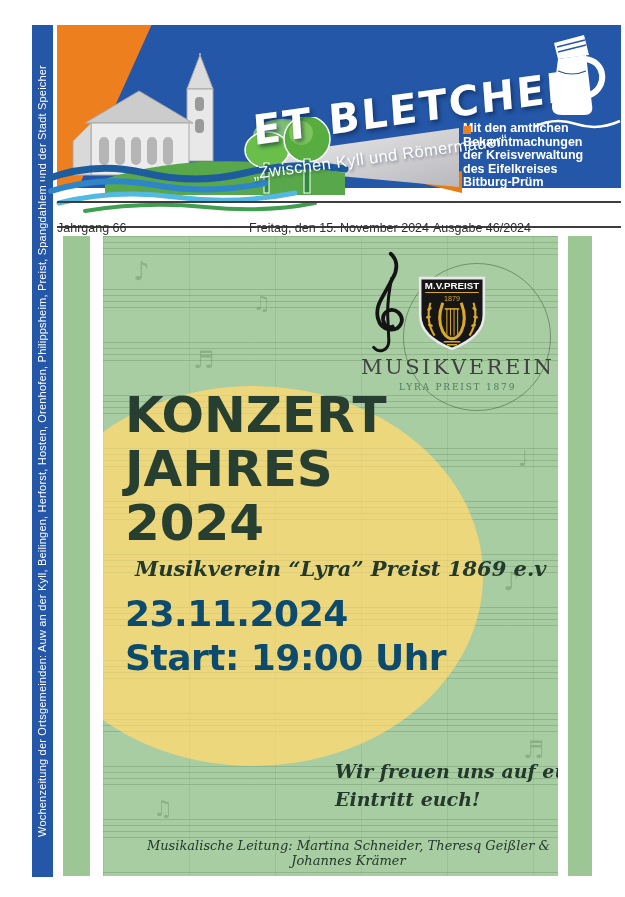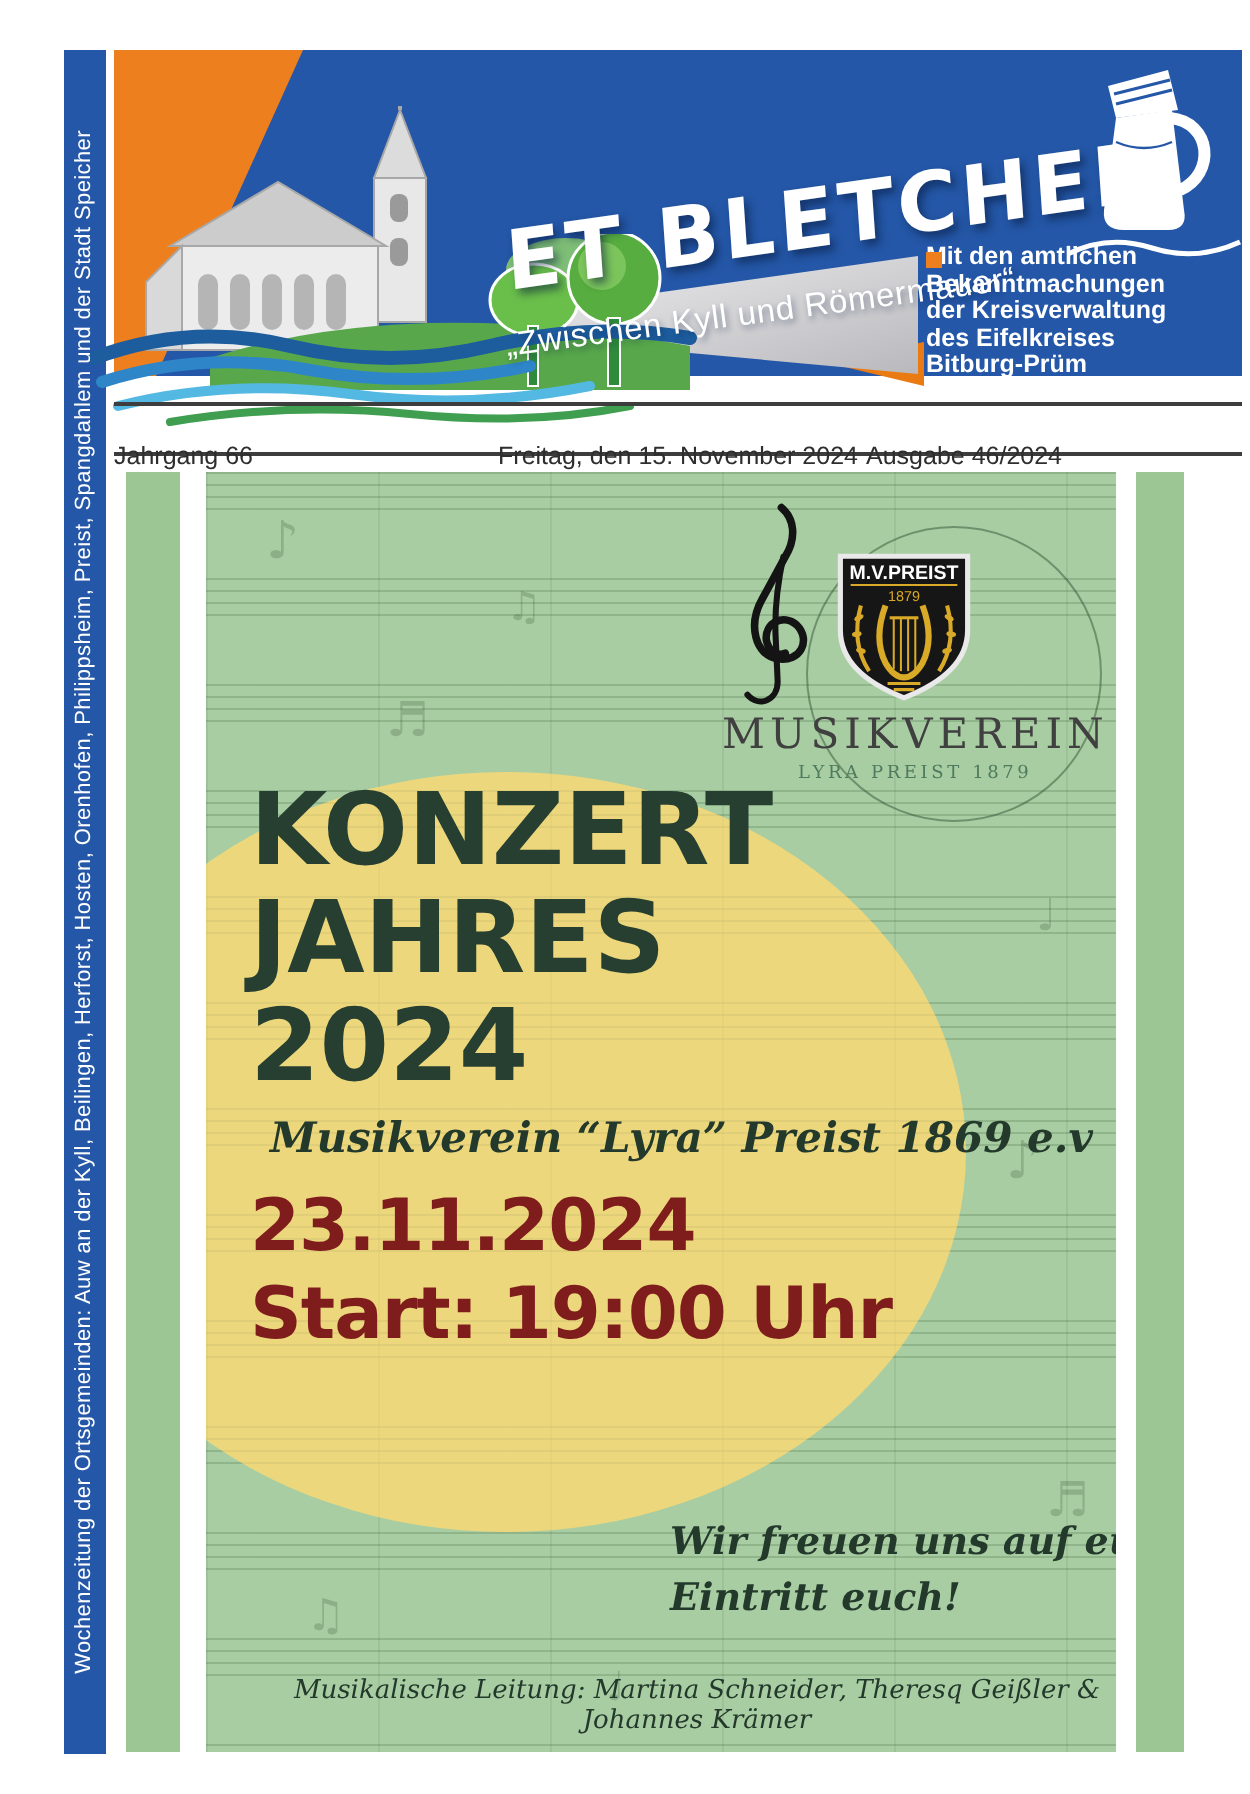--- a/index.html
+++ b/index.html
@@ -76,21 +76,21 @@
       font-size:21px;letter-spacing:2.5px;color:#404040;}
   #logo-tagline{position:absolute;left:296px;top:146px;z-index:3;font-family:"DejaVu Serif",serif;
       font-size:9px;letter-spacing:1.8px;color:#4e7a5e;}
 
   
   #poster-title{position:absolute;left:22px;top:152px;z-index:3;font-family:"DejaVu Sans",sans-serif;
       font-weight:bold;font-size:50px;line-height:54px;letter-spacing:0;color:#273f30;}
   #org-line{position:absolute;left:32px;top:320px;z-index:3;font-family:"DejaVu Serif",serif;
       font-style:italic;font-weight:bold;font-size:21px;color:#23392b;white-space:nowrap;}
   #event-when{position:absolute;left:22px;top:356px;z-index:3;font-family:"DejaVu Sans",sans-serif;
-      font-weight:bold;font-size:36px;line-height:44px;letter-spacing:-.5px;color:#7f1d1d;}
+      font-weight:bold;font-size:36px;line-height:44px;letter-spacing:-.5px;color:#0c4a6e;}
   #venue{position:absolute;left:22px;top:438px;z-index:3;font-family:"DejaVu Serif",serif;
       font-style:italic;font-weight:bold;font-size:20px;color:#1f332a;}
   #closing{position:absolute;left:232px;top:521px;z-index:3;font-family:"DejaVu Serif",serif;
       font-style:italic;font-weight:bold;font-size:19px;line-height:28px;color:#23392b;white-space:nowrap;}
   #credits{position:absolute;left:0;top:602px;width:100%;z-index:3;text-align:center;
       font-family:"DejaVu Serif",serif;font-style:italic;font-size:13px;color:#23392b;padding-left:18px;}
 </style>
 </head>
 <body>
 

